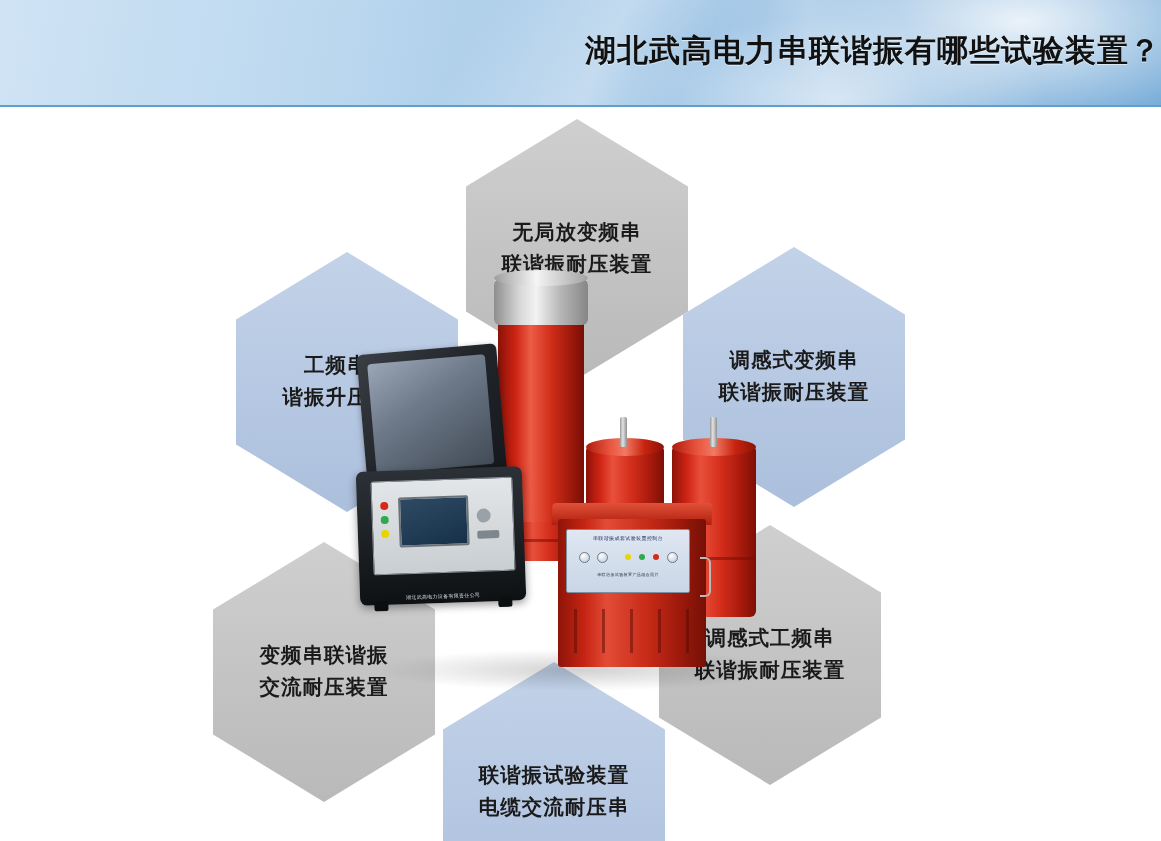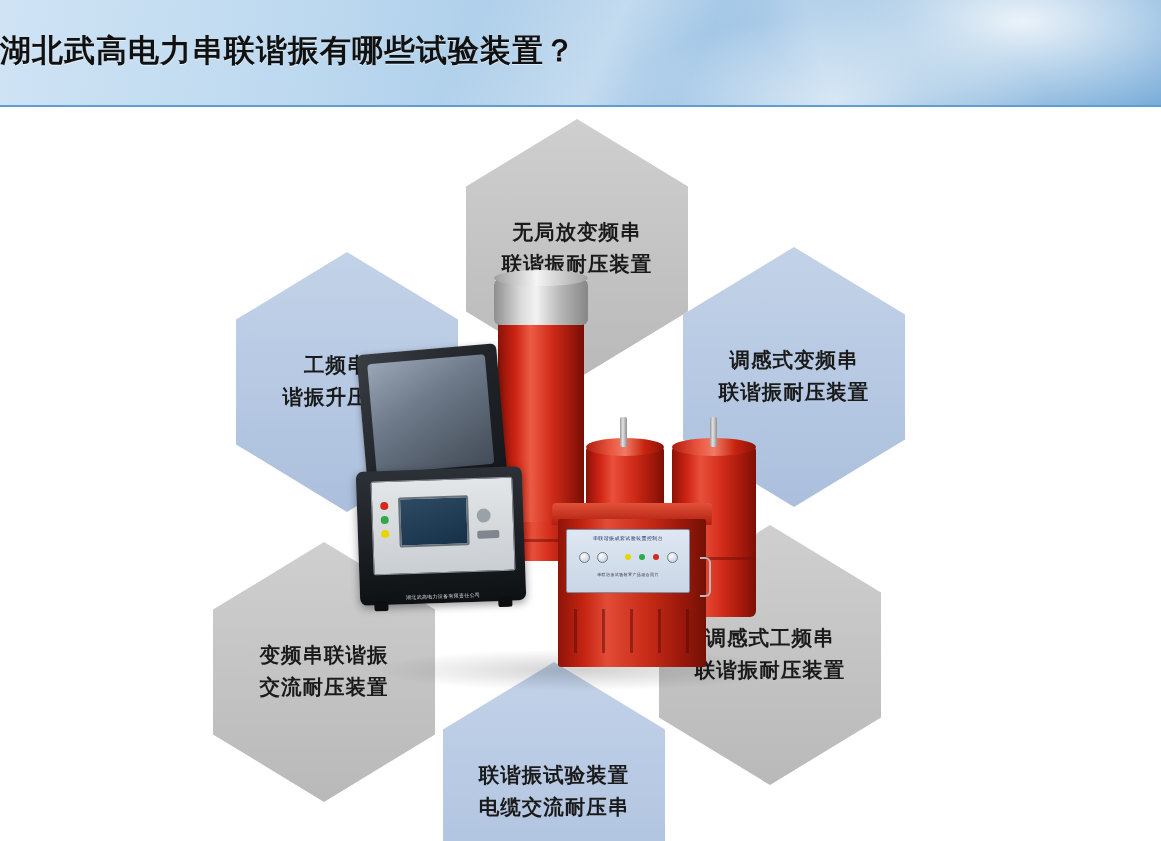--- a/index.html
+++ b/index.html
@@ -39,21 +39,21 @@
     background:
       linear-gradient(115deg, rgba(255,255,255,0.0) 40%, rgba(255,255,255,0.35) 52%, rgba(255,255,255,0.0) 60%),
       linear-gradient(75deg, rgba(255,255,255,0.0) 55%, rgba(255,255,255,0.25) 70%, rgba(255,255,255,0.0) 78%);
     pointer-events: none;
   }
   .banner-title {
     position: absolute;
     left: 0;
     top: 30px;
     width: 1161px;
-    text-align: left;
+    text-align: right;
     font-family: "DejaVu Serif", "Liberation Serif", serif;
     font-weight: bold;
     font-size: 31px;
     letter-spacing: 1px;
     color: #111111;
     z-index: 3;
     text-shadow: 0 1px 0 rgba(255,255,255,0.55);
   }
 
   

